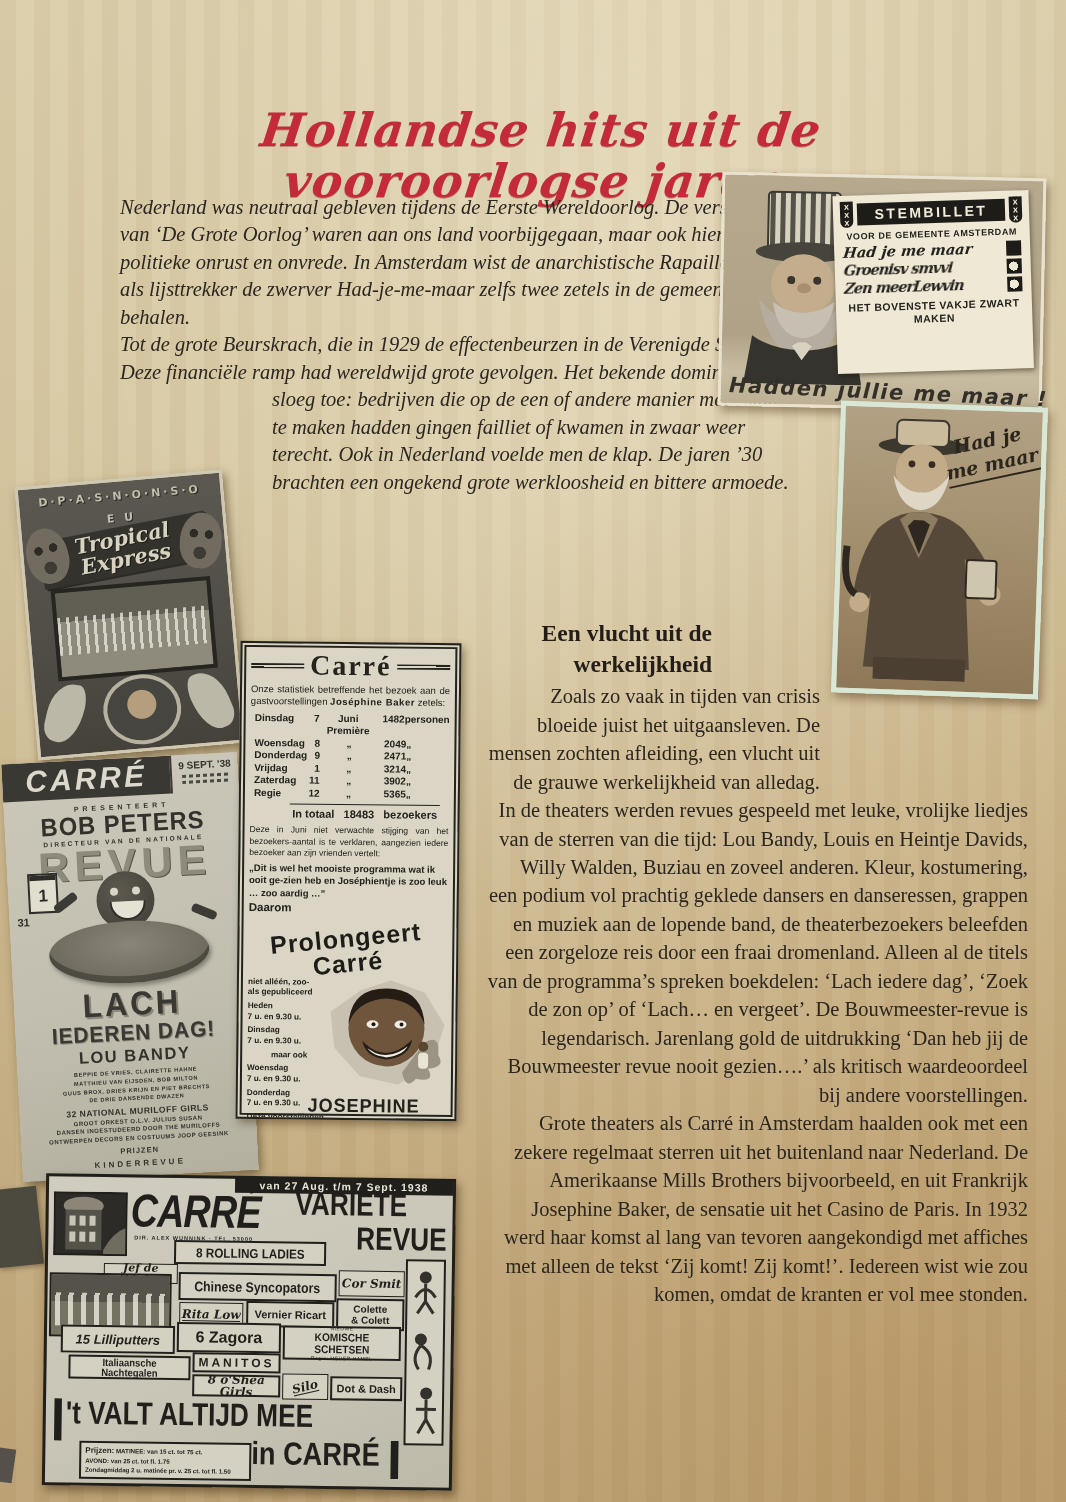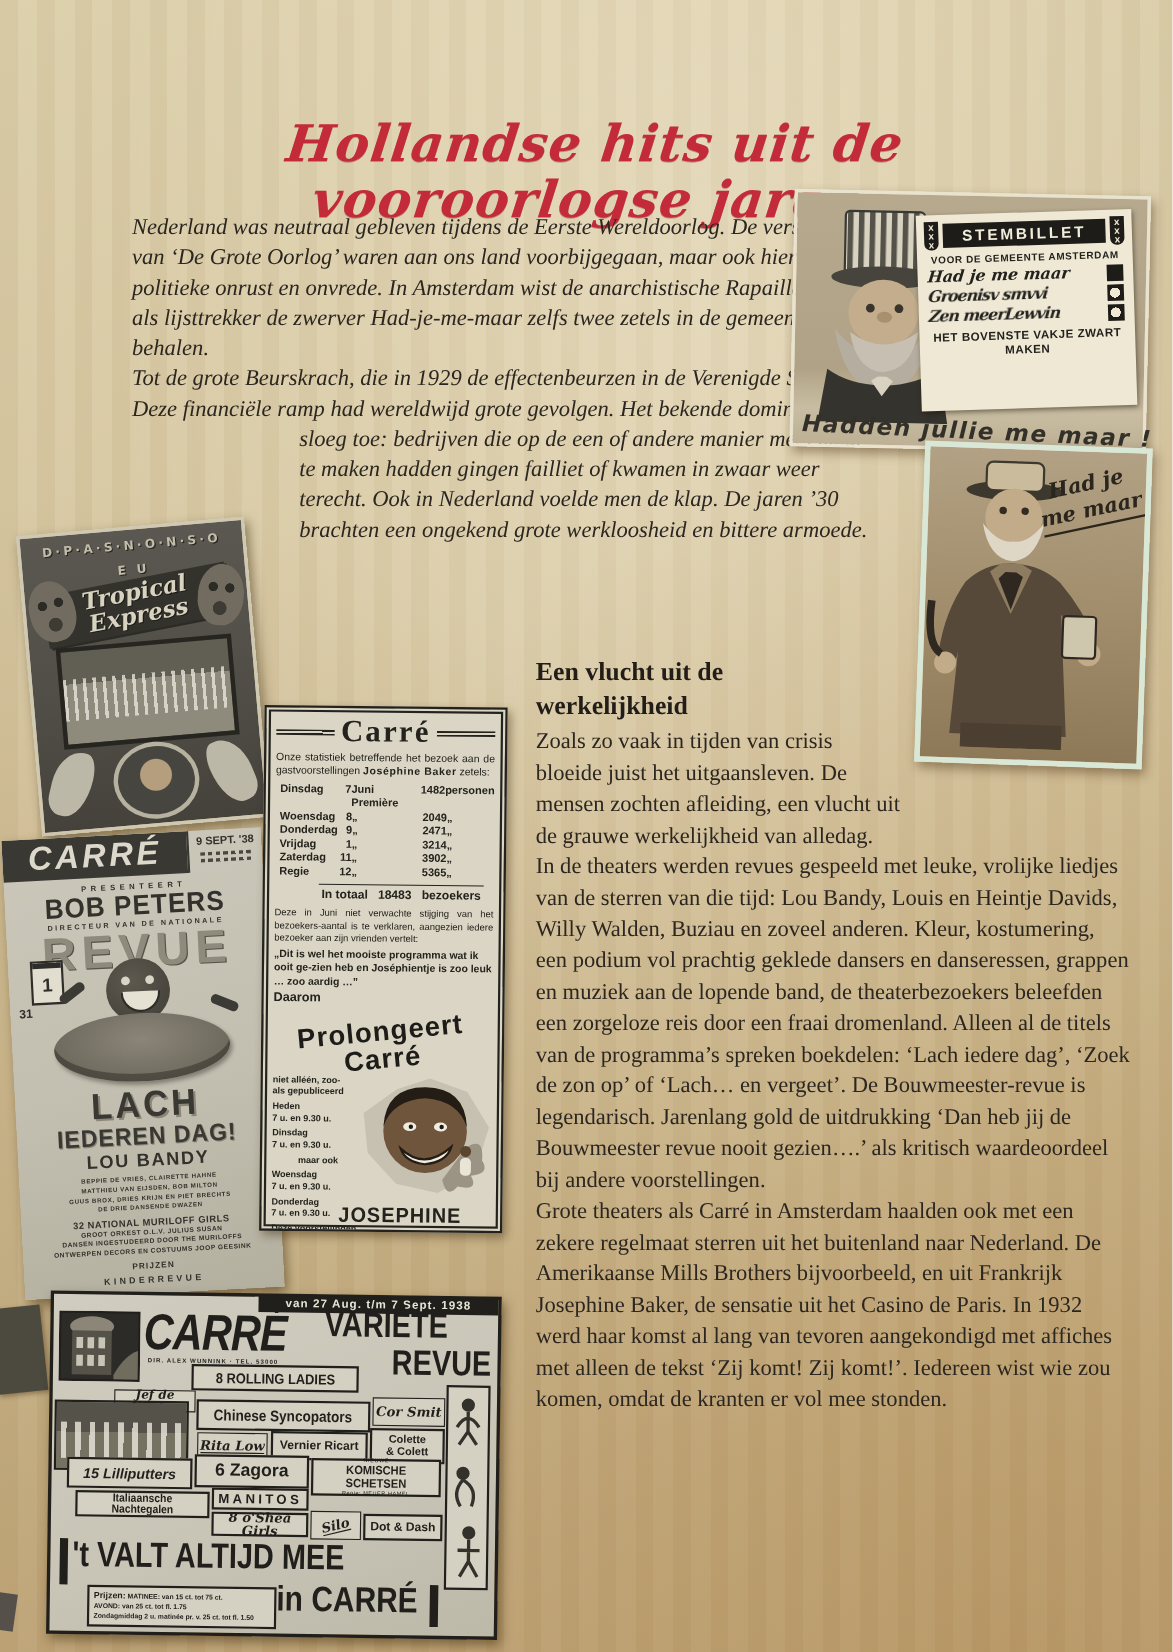--- a/index.html
+++ b/index.html
@@ -20,22 +20,22 @@
     transform:skewX(-7deg);letter-spacing:1px;
     text-shadow:0 1px 0 rgba(120,20,30,.35);
   }
   
   .intro{position:absolute;left:120px;top:194px;width:714px;
     font:italic 20.5px/1.34 "Liberation Serif",serif;color:#2b2620;}
   .intro p{margin:0;}
   .intro .pr{}
   .intro .indent{margin-left:152px;padding-right:28px;}
   
-  .article{position:absolute;left:487px;top:596px;width:541px;
-    font:20.5px/1.39 "Liberation Serif",serif;color:#2b2620;}
+  .article{position:absolute;left:487px;top:618px;width:541px;
+    font:20.5px/1.39 "Liberation Serif",serif;color:#2b2620;text-align:right;}
   .article .photo-spacer{float:right;width:208px;height:152px;}
   .article h2{font:700 23.5px/1.3 "Liberation Serif",serif;margin:0 0 3px 0;max-width:225px;color:#221d18;}
   .article p{margin:0;}
   
   .postcard{position:absolute;left:720px;top:175px;width:318px;height:228px;
     background:linear-gradient(180deg,#b6a98e 0%,#b0a287 70%,#c8bda2 86%,#bdb094 100%);
     border:3px solid #e8e2ce;box-shadow:3px 5px 10px rgba(70,45,15,.45);
     transform:rotate(1.2deg);}
   .pc-man{position:absolute;left:6px;top:8px;}
   .ballot{position:absolute;right:10px;top:14px;width:196px;height:178px;
@@ -145,21 +145,21 @@
     font-family:"Liberation Sans",sans-serif;color:#23221d;overflow:hidden;}
   .ba-header{display:flex;align-items:center;gap:6px;}
   .ba-rule{flex:1;height:5px;background:linear-gradient(#23221d 0 1.6px,transparent 1.6px 3.4px,#23221d 3.4px);}
   .ba-title{font:700 28px/1 "Liberation Serif",serif;letter-spacing:2px;}
   .ba-intro{font:400 9.5px/1.3 "Liberation Sans",sans-serif;text-align:justify;margin-top:4px;}
   .ba-intro b{font-weight:800;letter-spacing:.6px;}
   .ba-table{margin:4px 0 0 4px;font:700 10px/1.25 "Liberation Sans",sans-serif;}
   .ba-tr{display:flex;}
   .ba-td.day{width:56px;}
   .ba-td.num{width:14px;text-align:right;}
-  .ba-td.mid{width:62px;text-align:left;}
+  .ba-td.mid{width:62px;text-align:center;}
   .ba-td.cnt{width:30px;text-align:right;}
   .ba-td.unit{width:46px;}
   .ba-total{font:700 11px/1.2 "Liberation Sans",sans-serif;text-align:center;margin-top:4px;white-space:pre;
     border-top:1px solid #23221d;padding-top:3px;width:150px;margin-left:40px;}
   .ba-explain{font:400 8.6px/1.3 "Liberation Sans",sans-serif;text-align:justify;margin-top:4px;}
   .ba-quote{font:800 9.5px/1.3 "Liberation Sans",sans-serif;margin-top:4px;}
   .ba-daarom{font:800 11.5px/1.2 "Liberation Sans",sans-serif;margin-top:2px;}
   .ba-prolong{font:800 25px/1 "Liberation Sans",sans-serif;text-align:center;letter-spacing:1px;
     transform:rotate(-6deg);margin:10px -12px 2px -14px;color:#1d1c18;}
   .ba-mid{position:relative;height:168px;margin-top:2px;}

